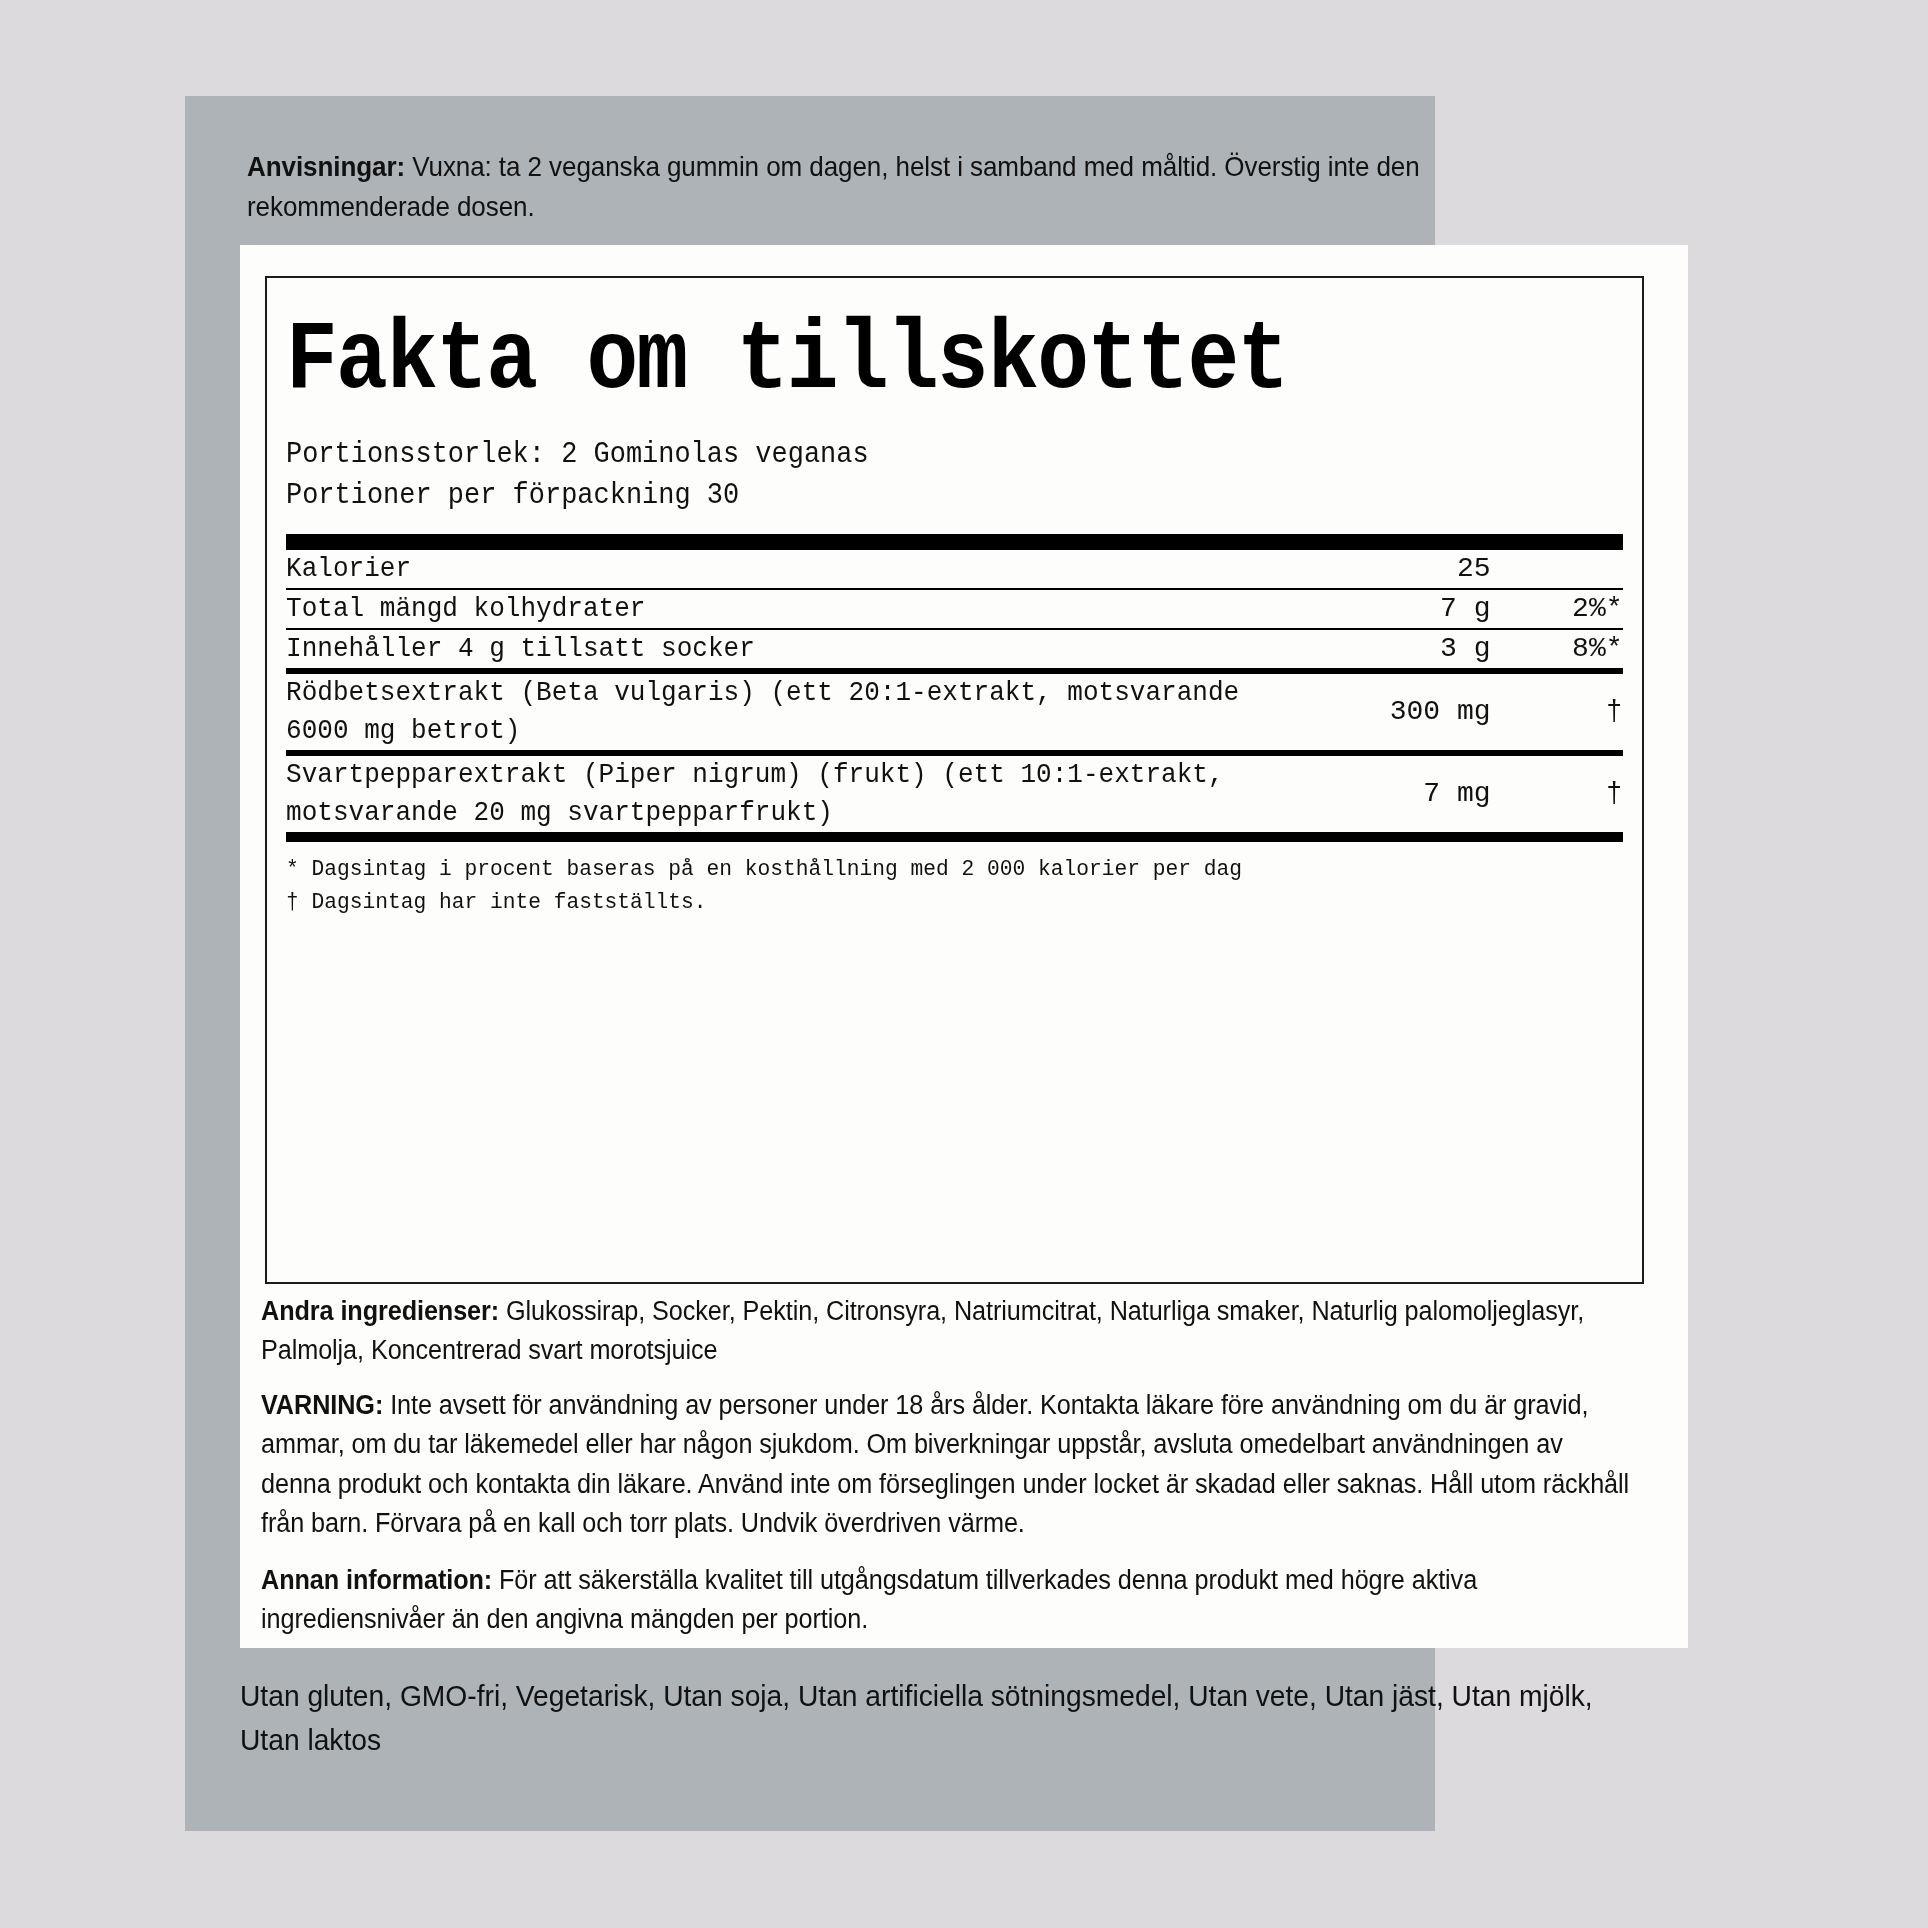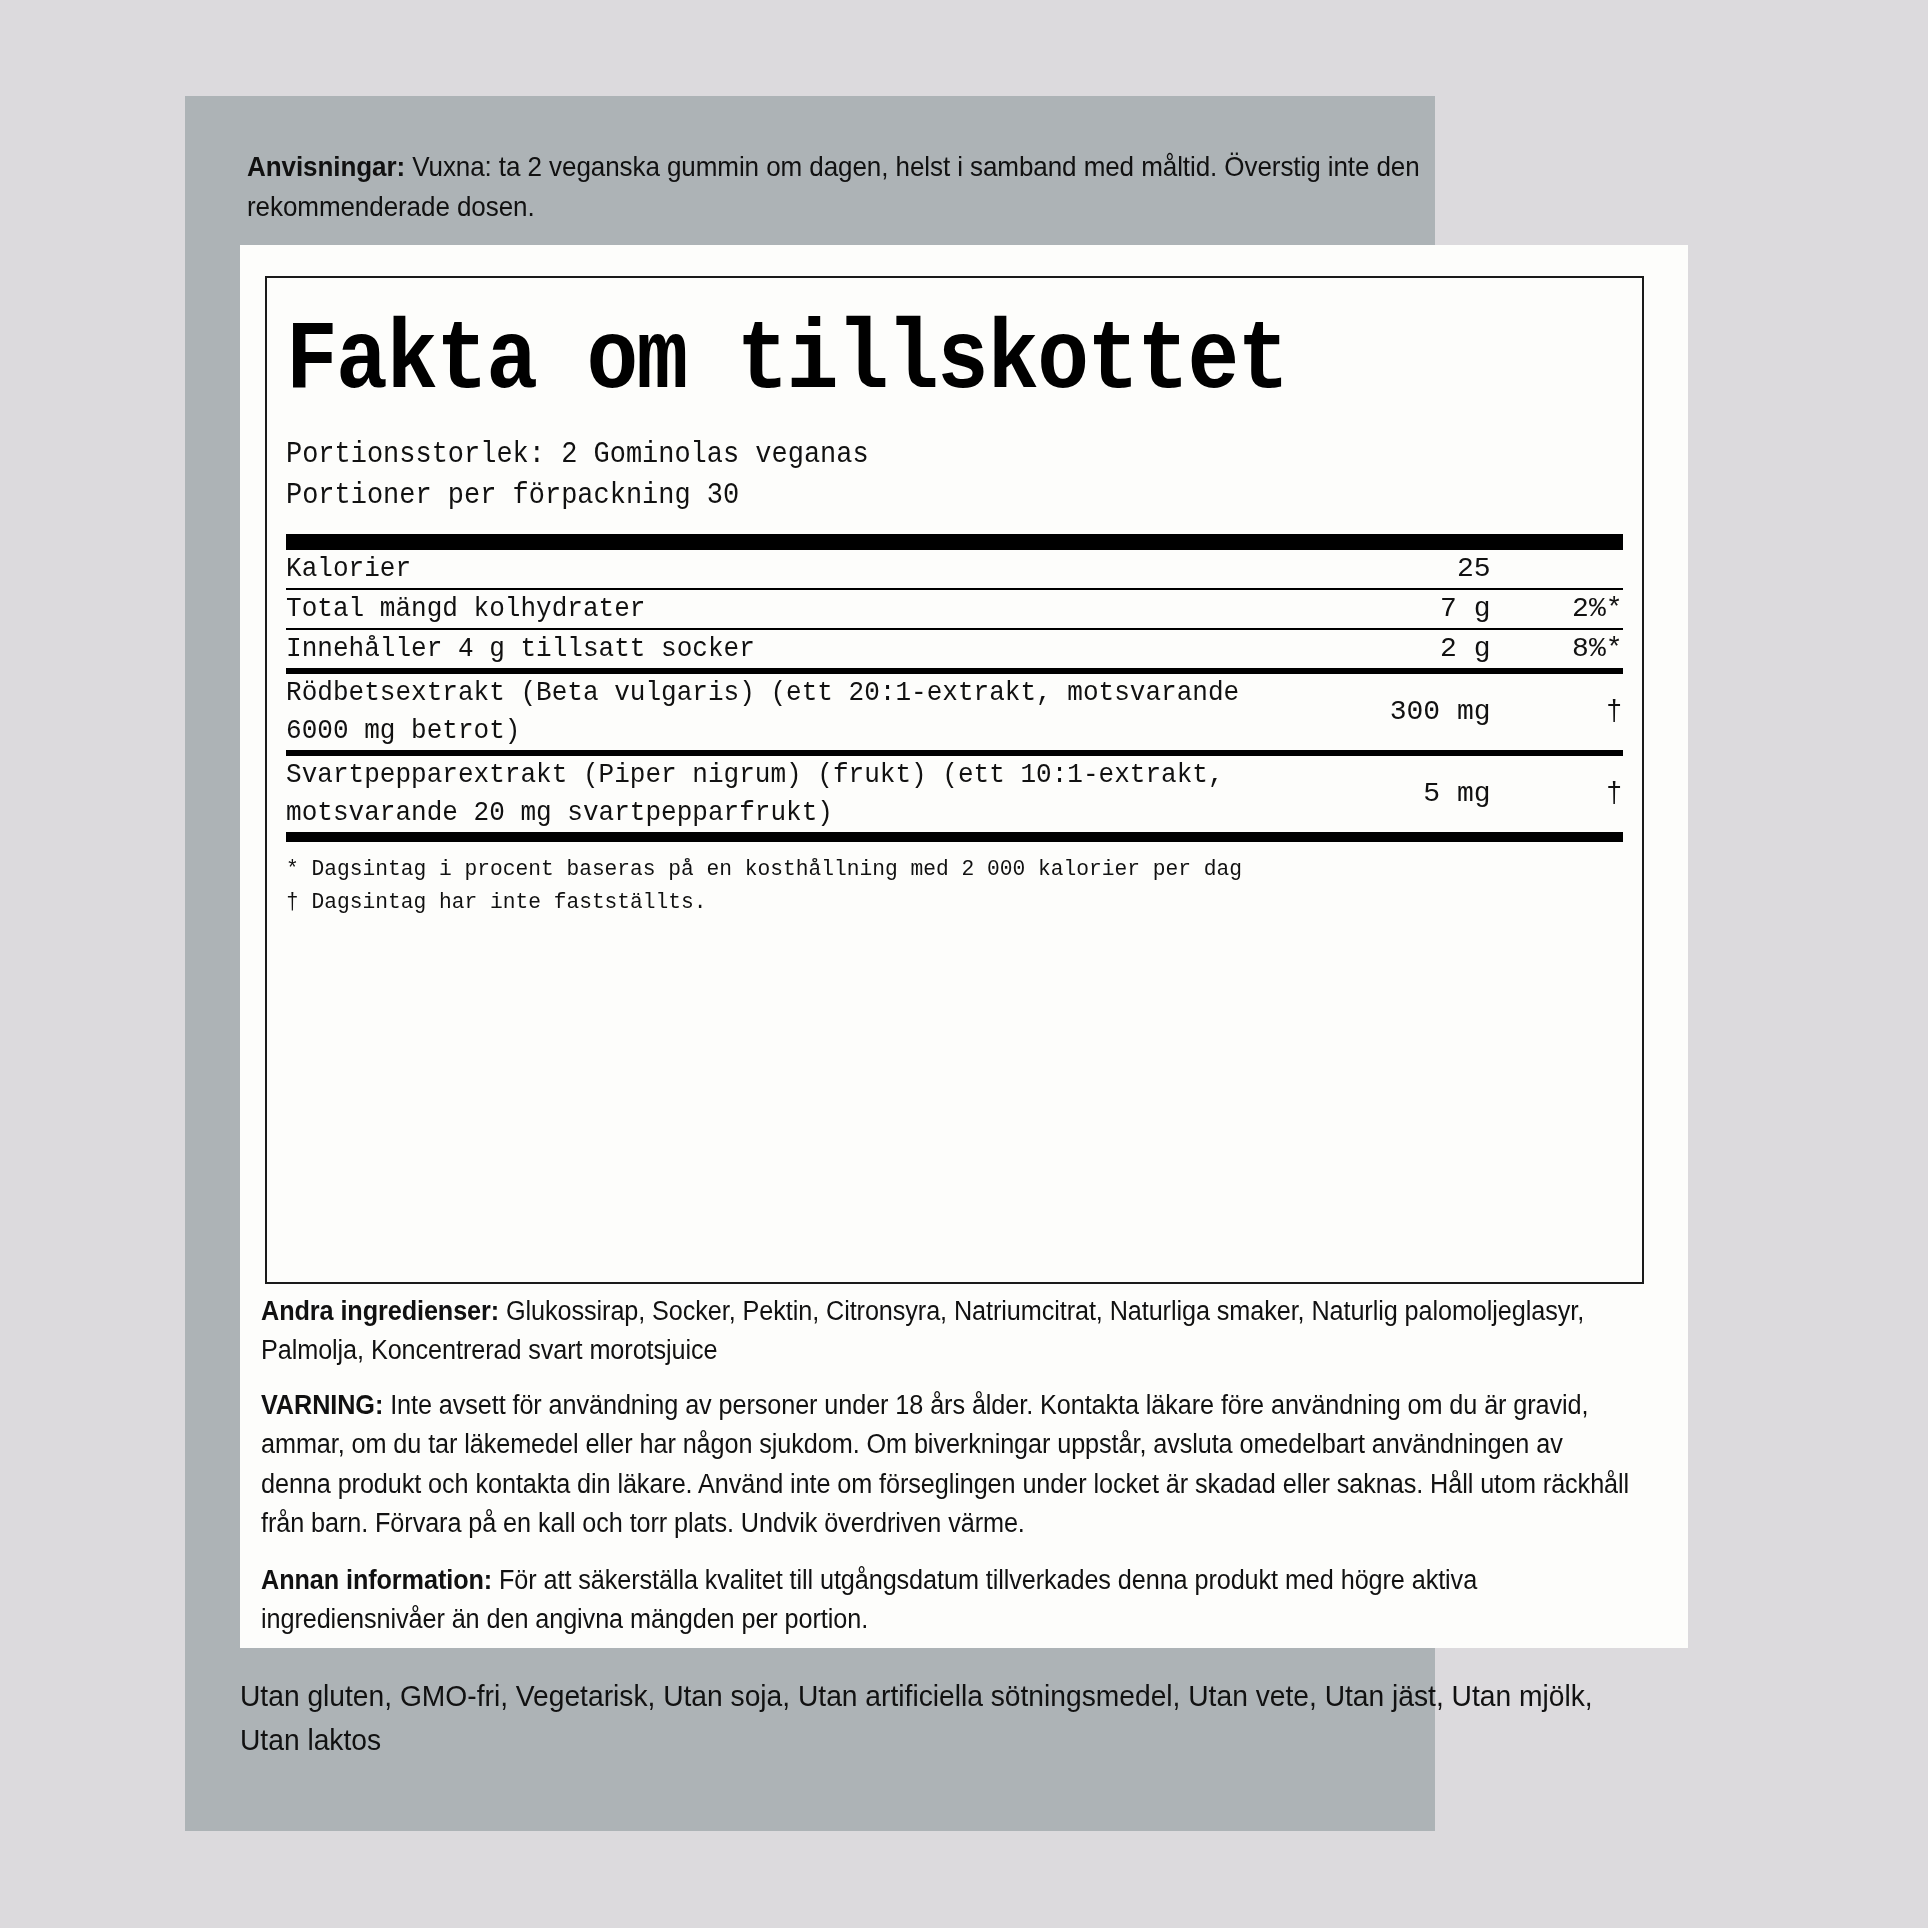--- a/index.html
+++ b/index.html
@@ -212,31 +212,31 @@
               <td class="nut-amt col-amt" style="text-align: right;">25</td>
               <td class="nut-dv col-dv" style="text-align: right;"></td>
             </tr>
             <tr class="nut-row row-sep-thin">
               <td class="nut-name"><span class="sq">Total mängd kolhydrater</span></td>
               <td class="nut-amt col-amt" style="text-align: right;">7 g</td>
               <td class="nut-dv col-dv" style="text-align: right;">2%*</td>
             </tr>
             <tr class="nut-row row-sep-thin">
               <td class="nut-name nut-indent"><span class="sq">Innehåller 4 g tillsatt socker</span></td>
-              <td class="nut-amt col-amt" style="text-align: right;">2 g</td>
+              <td class="nut-amt col-amt" style="text-align: right;">3 g</td>
               <td class="nut-dv col-dv" style="text-align: right;">8%*</td>
             </tr>
             <tr class="nut-row row-sep-mid">
               <td class="nut-name"><span class="sq">Rödbetsextrakt (Beta vulgaris) (ett 20:1-extrakt, motsvarande 6000 mg betrot)</span></td>
               <td class="nut-amt col-amt" style="text-align: right;">300 mg</td>
               <td class="nut-dv col-dv" style="text-align: right;">†</td>
             </tr>
             <tr class="nut-row row-sep-mid">
               <td class="nut-name"><span class="sq">Svartpepparextrakt (Piper nigrum) (frukt) (ett 10:1-extrakt, motsvarande 20 mg svartpepparfrukt)</span></td>
-              <td class="nut-amt col-amt" style="text-align: right;">5 mg</td>
+              <td class="nut-amt col-amt" style="text-align: right;">7 mg</td>
               <td class="nut-dv col-dv" style="text-align: right;">†</td>
             </tr>
           </tbody>
       </table>
 
       <div class="rule-thick" style="margin-top:0"></div>
 
       <div id="footnotes">
         <div>* Dagsintag i procent baseras på en kosthållning med 2 000 kalorier per dag</div>
         <div>† Dagsintag har inte fastställts.</div>

